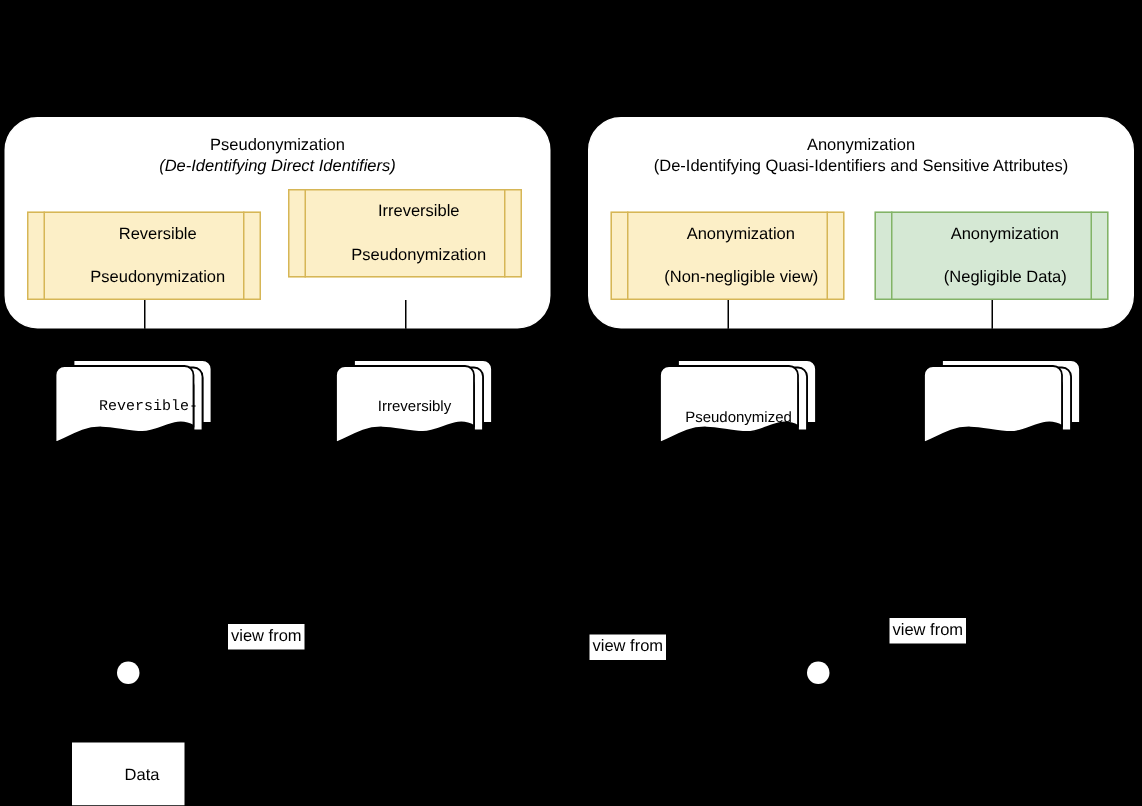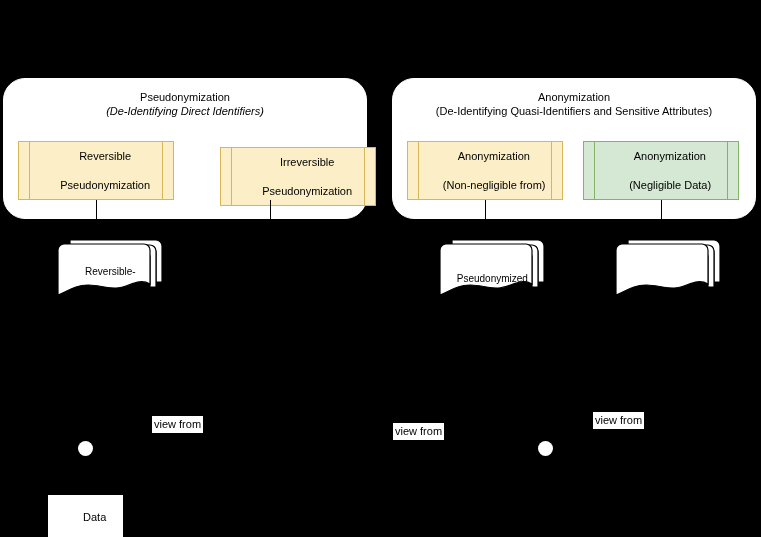--- a/index.html
+++ b/index.html
@@ -176,72 +176,83 @@
   <div class="proc-box yellow" style="left:18px; top:141px; width:156px; height:59px;">
     <span class="bar l"></span>
     <span class="bar r"></span>
     <span class="txt">
       <span>Reversible</span><br>
       <span>Pseudonymization</span>
     </span>
   </div>
   <div class="edge-v" style="left:96px; top:200px; height:19px;"></div>
 
-  <div class="proc-box yellow" style="left:192px; top:147px; width:156px; height:59px;margin-left:28px;">
+  <div class="proc-box yellow" style="left:192px; top:126px; width:156px; height:59px;">
     <span class="bar l"></span>
     <span class="bar r"></span>
     <span class="txt">
       <span>Irreversible</span><br>
       <span>Pseudonymization</span>
     </span>
   </div>
   <div class="edge-v" style="left:270px; top:200px; height:19px;"></div>
 
   <div class="group-box" style="left:392px; top:78px; width:364px; height:141px;">
     <div class="group-title" style="top:11px;">Anonymization</div>
     <div class="group-title" style="top:25px;">(De-Identifying Quasi-Identifiers and Sensitive Attributes)</div>
   </div>
 
   <div class="proc-box yellow" style="left:407px; top:141px; width:156px; height:59px;">
     <span class="bar l"></span>
     <span class="bar r"></span>
     <span class="txt">
       <span>Anonymization</span><br>
-      <span>(Non-negligible from)</span>
+      <span>(Non-negligible view)</span>
     </span>
   </div>
   <div class="edge-v" style="left:485px; top:200px; height:19px;"></div>
 
   <div class="proc-box green" style="left:583px; top:141px; width:156px; height:59px;">
     <span class="bar l"></span>
     <span class="bar r"></span>
     <span class="txt">
       <span>Anonymization</span><br>
       <span>(Negligible Data)</span>
     </span>
   </div>
   <div class="edge-v" style="left:661px; top:200px; height:19px;"></div>
 
   <div class="edge-v" style="left:96px;  top:219px; height:17px;"></div>
   <div class="edge-v" style="left:270px; top:219px; height:17px;"></div>
   <div class="edge-v" style="left:485px; top:219px; height:17px;"></div>
   <div class="edge-v" style="left:661px; top:219px; height:17px;"></div>
 
-  <div class="docstack" style="left:52px; top:234px;">
+  <div class="docstack" style="left:31px; top:234px;font-family:Liberation Mono, monospace;">
     <svg viewBox="0 0 115 62" xmlns="http://www.w3.org/2000/svg">
       <path d="M18 6 h86 a6 6 0 0 1 6 6 v36 h-6 v-30 a6 6 0 0 0 -6 -6 h-80 z" fill="#FFFFFF" stroke="#000000" stroke-width="1.2"></path>
       <path d="M12 11 h86 a6 6 0 0 1 6 6 v36 h-6 v-30 a6 6 0 0 0 -6 -6 h-80 z" fill="#FFFFFF" stroke="#000000" stroke-width="1.2"></path>
       <path d="M6 16 a6 6 0 0 1 6 -6 h80 a6 6 0 0 1 6 6 v34 c-12 -7 -22 4 -34 4 c-14 0 -26 -6 -40 -1 c-8 3 -12 6 -18 8 z" fill="#FFFFFF" stroke="#000000" stroke-width="1.2"></path>
     </svg>
     <div class="doclabel">
       <span>Reversible-</span><br>
       <span>Pseudonymized</span>
     </div>
   </div>
 
+  <div class="docstack" style="left:218px; top:234px;">
+    <svg viewBox="0 0 115 62" xmlns="http://www.w3.org/2000/svg">
+      <path d="M18 6 h86 a6 6 0 0 1 6 6 v36 h-6 v-30 a6 6 0 0 0 -6 -6 h-80 z" fill="#FFFFFF" stroke="#000000" stroke-width="1.2"></path>
+      <path d="M12 11 h86 a6 6 0 0 1 6 6 v36 h-6 v-30 a6 6 0 0 0 -6 -6 h-80 z" fill="#FFFFFF" stroke="#000000" stroke-width="1.2"></path>
+      <path d="M6 16 a6 6 0 0 1 6 -6 h80 a6 6 0 0 1 6 6 v34 c-12 -7 -22 4 -34 4 c-14 0 -26 -6 -40 -1 c-8 3 -12 6 -18 8 z" fill="#FFFFFF" stroke="#000000" stroke-width="1.2"></path>
+    </svg>
+    <div class="doclabel">
+      <span>Irreversibly</span><br>
+      <span>Pseudonymized</span>
+    </div>
+  </div>
 
   <div class="docstack" style="left:434px; top:234px;">
     <svg viewBox="0 0 115 62" xmlns="http://www.w3.org/2000/svg">
       <path d="M18 6 h86 a6 6 0 0 1 6 6 v36 h-6 v-30 a6 6 0 0 0 -6 -6 h-80 z" fill="#FFFFFF" stroke="#000000" stroke-width="1.2"></path>
       <path d="M12 11 h86 a6 6 0 0 1 6 6 v36 h-6 v-30 a6 6 0 0 0 -6 -6 h-80 z" fill="#FFFFFF" stroke="#000000" stroke-width="1.2"></path>
       <path d="M6 16 a6 6 0 0 1 6 -6 h80 a6 6 0 0 1 6 6 v34 c-12 -7 -22 4 -34 4 c-14 0 -26 -6 -40 -1 c-8 3 -12 6 -18 8 z" fill="#FFFFFF" stroke="#000000" stroke-width="1.2"></path>
     </svg>
     <div class="doclabel" style="top:25px;">
       <span>Pseudonymized</span>
     </div>

